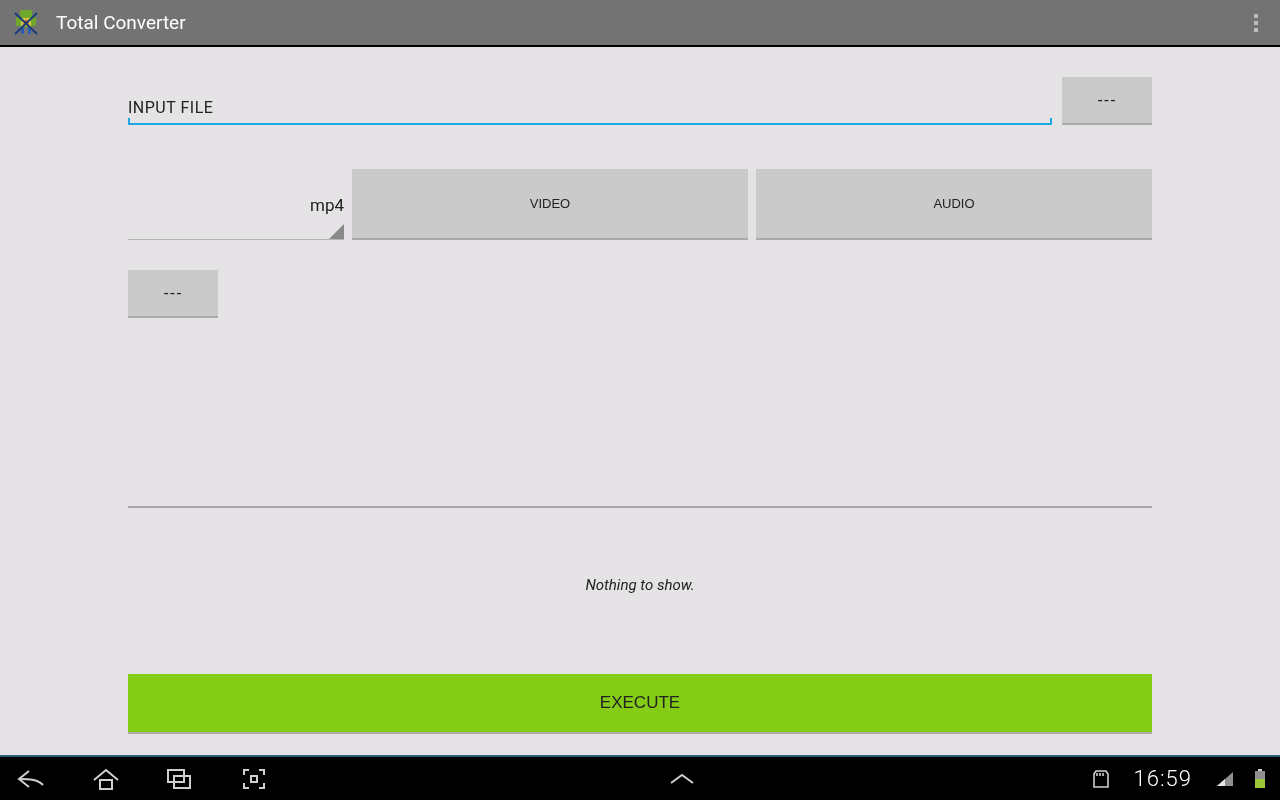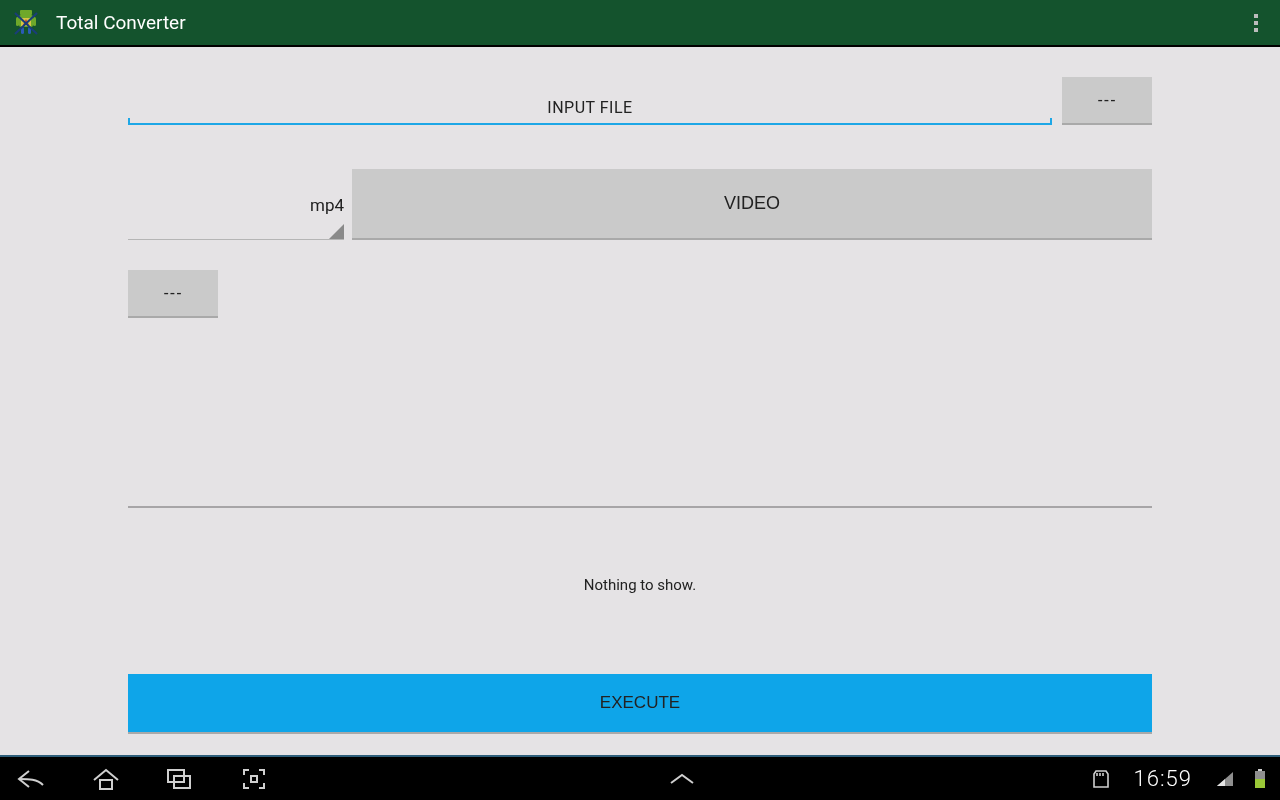--- a/index.html
+++ b/index.html
@@ -1,51 +1,51 @@
 <!DOCTYPE html>
 <html><head>
 <meta charset="utf-8">
 <style>
   * { box-sizing: border-box; margin: 0; padding: 0; }
   html, body { width: 1280px; height: 800px; overflow: hidden; font-family: "Roboto", "Helvetica Neue", Arial, sans-serif; background: #e5e3e5; color: #222; }
   .screen { width: 1280px; height: 800px; display: flex; flex-direction: column; }
 
   
-  .actionbar { height: 47px; background: #14532d; display: flex; align-items: center; padding: 0 8px 0 10px; border-bottom: 2px solid #000; }
+  .actionbar { height: 47px; background: #737373; display: flex; align-items: center; padding: 0 8px 0 10px; border-bottom: 2px solid #000; }
   .app-icon { width: 32px; height: 32px; margin-right: 14px; display: flex; align-items: center; justify-content: center; }
   .appbar-title { color: #fff; font-size: 19px; font-weight: 400; }
   .actionbar-spacer { flex: 1; }
   .overflow { width: 32px; height: 32px; display: flex; flex-direction: column; align-items: center; justify-content: center; gap: 3px; }
   .overflow span { width: 4px; height: 4px; background: #bcbcbc; }
 
   
   .content { flex: 1; position: relative; padding: 30px 128px 8px 128px; display: flex; flex-direction: column; }
   .row { display: flex; align-items: flex-end; gap: 10px; }
   .field-wrap { flex: 1; position: relative; }
-  .field-label { text-align: center; font-size: 16px; letter-spacing: 0.5px; padding-bottom: 6px; color: #222; }
+  .field-label { text-align: left; font-size: 16px; letter-spacing: 0.5px; padding-bottom: 6px; color: #222; }
   .underline { border-bottom: 1px solid #989898; }
   .underline.focus { border-bottom: 2px solid #1ea7e6; position: relative; }
   .underline.focus::before, .underline.focus::after { content:""; position:absolute; bottom:-2px; width:2px; height:7px; background:#1ea7e6; }
   .underline.focus::before { left:0; }
   .underline.focus::after { right:0; }
 
   .pick-btn { width: 90px; height: 48px; background: #cacaca; border: none; border-bottom: 2px solid #a9a9a9; color:#222; font-size:16px; letter-spacing:1px; }
 
   .row2 { margin-top: 44px; display: flex; gap: 8px; }
   .spinner { width: 216px; height: 71px; position: relative; display:flex; align-items:center; justify-content:flex-end; font-size:17px; color:#222; }
   .spinner .tri { position:absolute; right:0; bottom:0; width:0; height:0; border-style:solid; border-width:0 0 16px 16px; border-color: transparent transparent #8a8a8a transparent; }
   .spinner .uline { position:absolute; left:0; right:0; bottom:0; border-bottom:1px solid #b5b5b5; }
-  .tab-btn { flex:1; height:71px; background:#cacaca; border:none; border-bottom:2px solid #a9a9a9; color:#222; font-size:18px; }
+  .tab-btn { flex:1; height:71px; background:#cacaca; border:none; border-bottom:2px solid #a9a9a9; color:#222; font-size:13px; }
 
   .row3 { margin-top: 30px; }
 
   .divider { margin-top: 188px; height: 2px; background:#a7a5a7; }
-  .status { text-align:center; margin-top: 68px; font-size:15px; color:#222; }
+  .status { text-align:center; margin-top: 68px; font-size:15px; color:#222;font-style:italic; }
 
-  .execute { margin-top: 80px; height: 60px; width:100%; background:#0ea5e9; border:none; border-bottom:2px solid #a9a9a9; color:#222; font-size:17px; }
+  .execute { margin-top: 80px; height: 60px; width:100%; background:#84cc16; border:none; border-bottom:2px solid #a9a9a9; color:#222; font-size:17px; }
 
   
   .navbar { height: 45px; background: #000; display:flex; align-items:center; padding: 0 12px; color:#d0d0d0; border-top:2px solid #2e5e7a; }
   .nav-left { display:flex; align-items:center; gap: 34px; }
   .nav-center { flex:1; display:flex; justify-content:center; }
   .nav-right { display:flex; align-items:center; gap:16px; }
   .clock { color:#fff; font-size:22px; letter-spacing:1px; font-weight:300; margin: 0 6px; }
 
   .nico { display:flex; align-items:center; justify-content:center; width:40px; height:30px; }
   svg { display:block; }
@@ -88,20 +88,21 @@
       <button class="pick-btn">---</button>
     </div>
 
     <div class="row2">
       <div class="spinner">
         <span>mp4</span>
         <span class="tri"></span>
         <span class="uline"></span>
       </div>
       <button class="tab-btn">VIDEO</button>
+      <button class="tab-btn">AUDIO</button>
     </div>
 
     <div class="row row3">
       <button class="pick-btn">---</button>
     </div>
 
     <div class="divider"></div>
 
     <div class="status">Nothing to show.</div>
 

